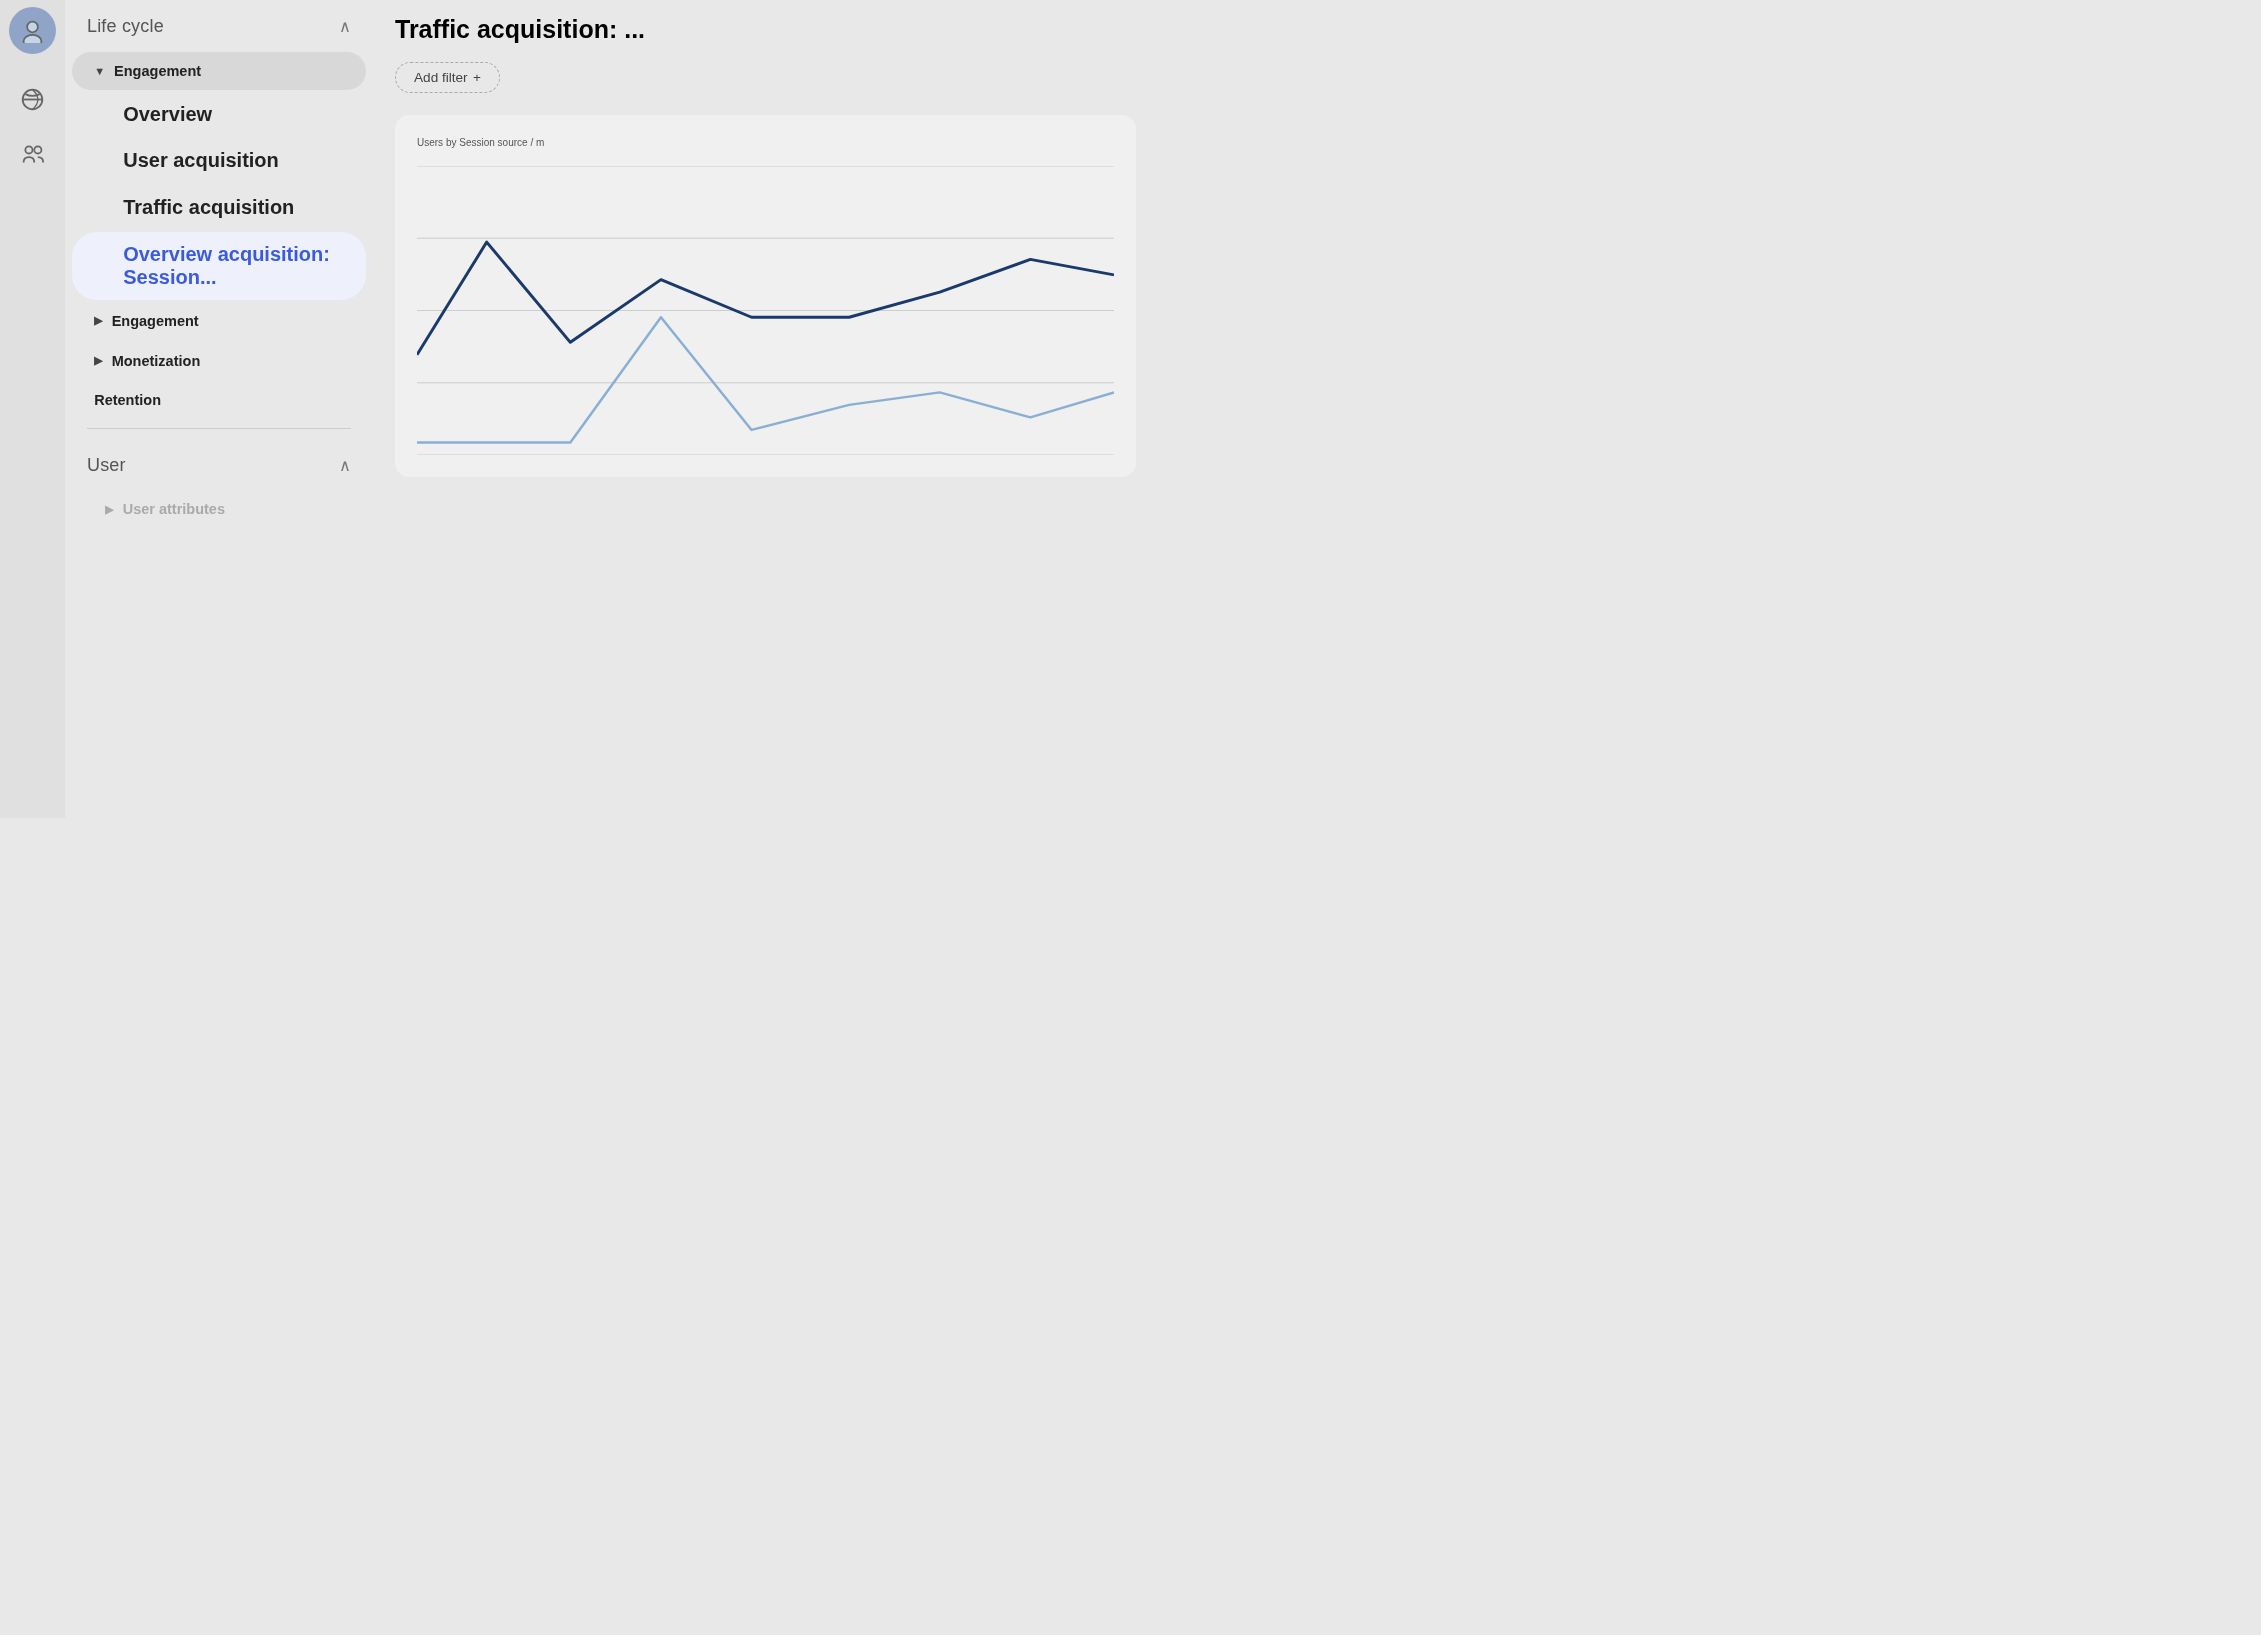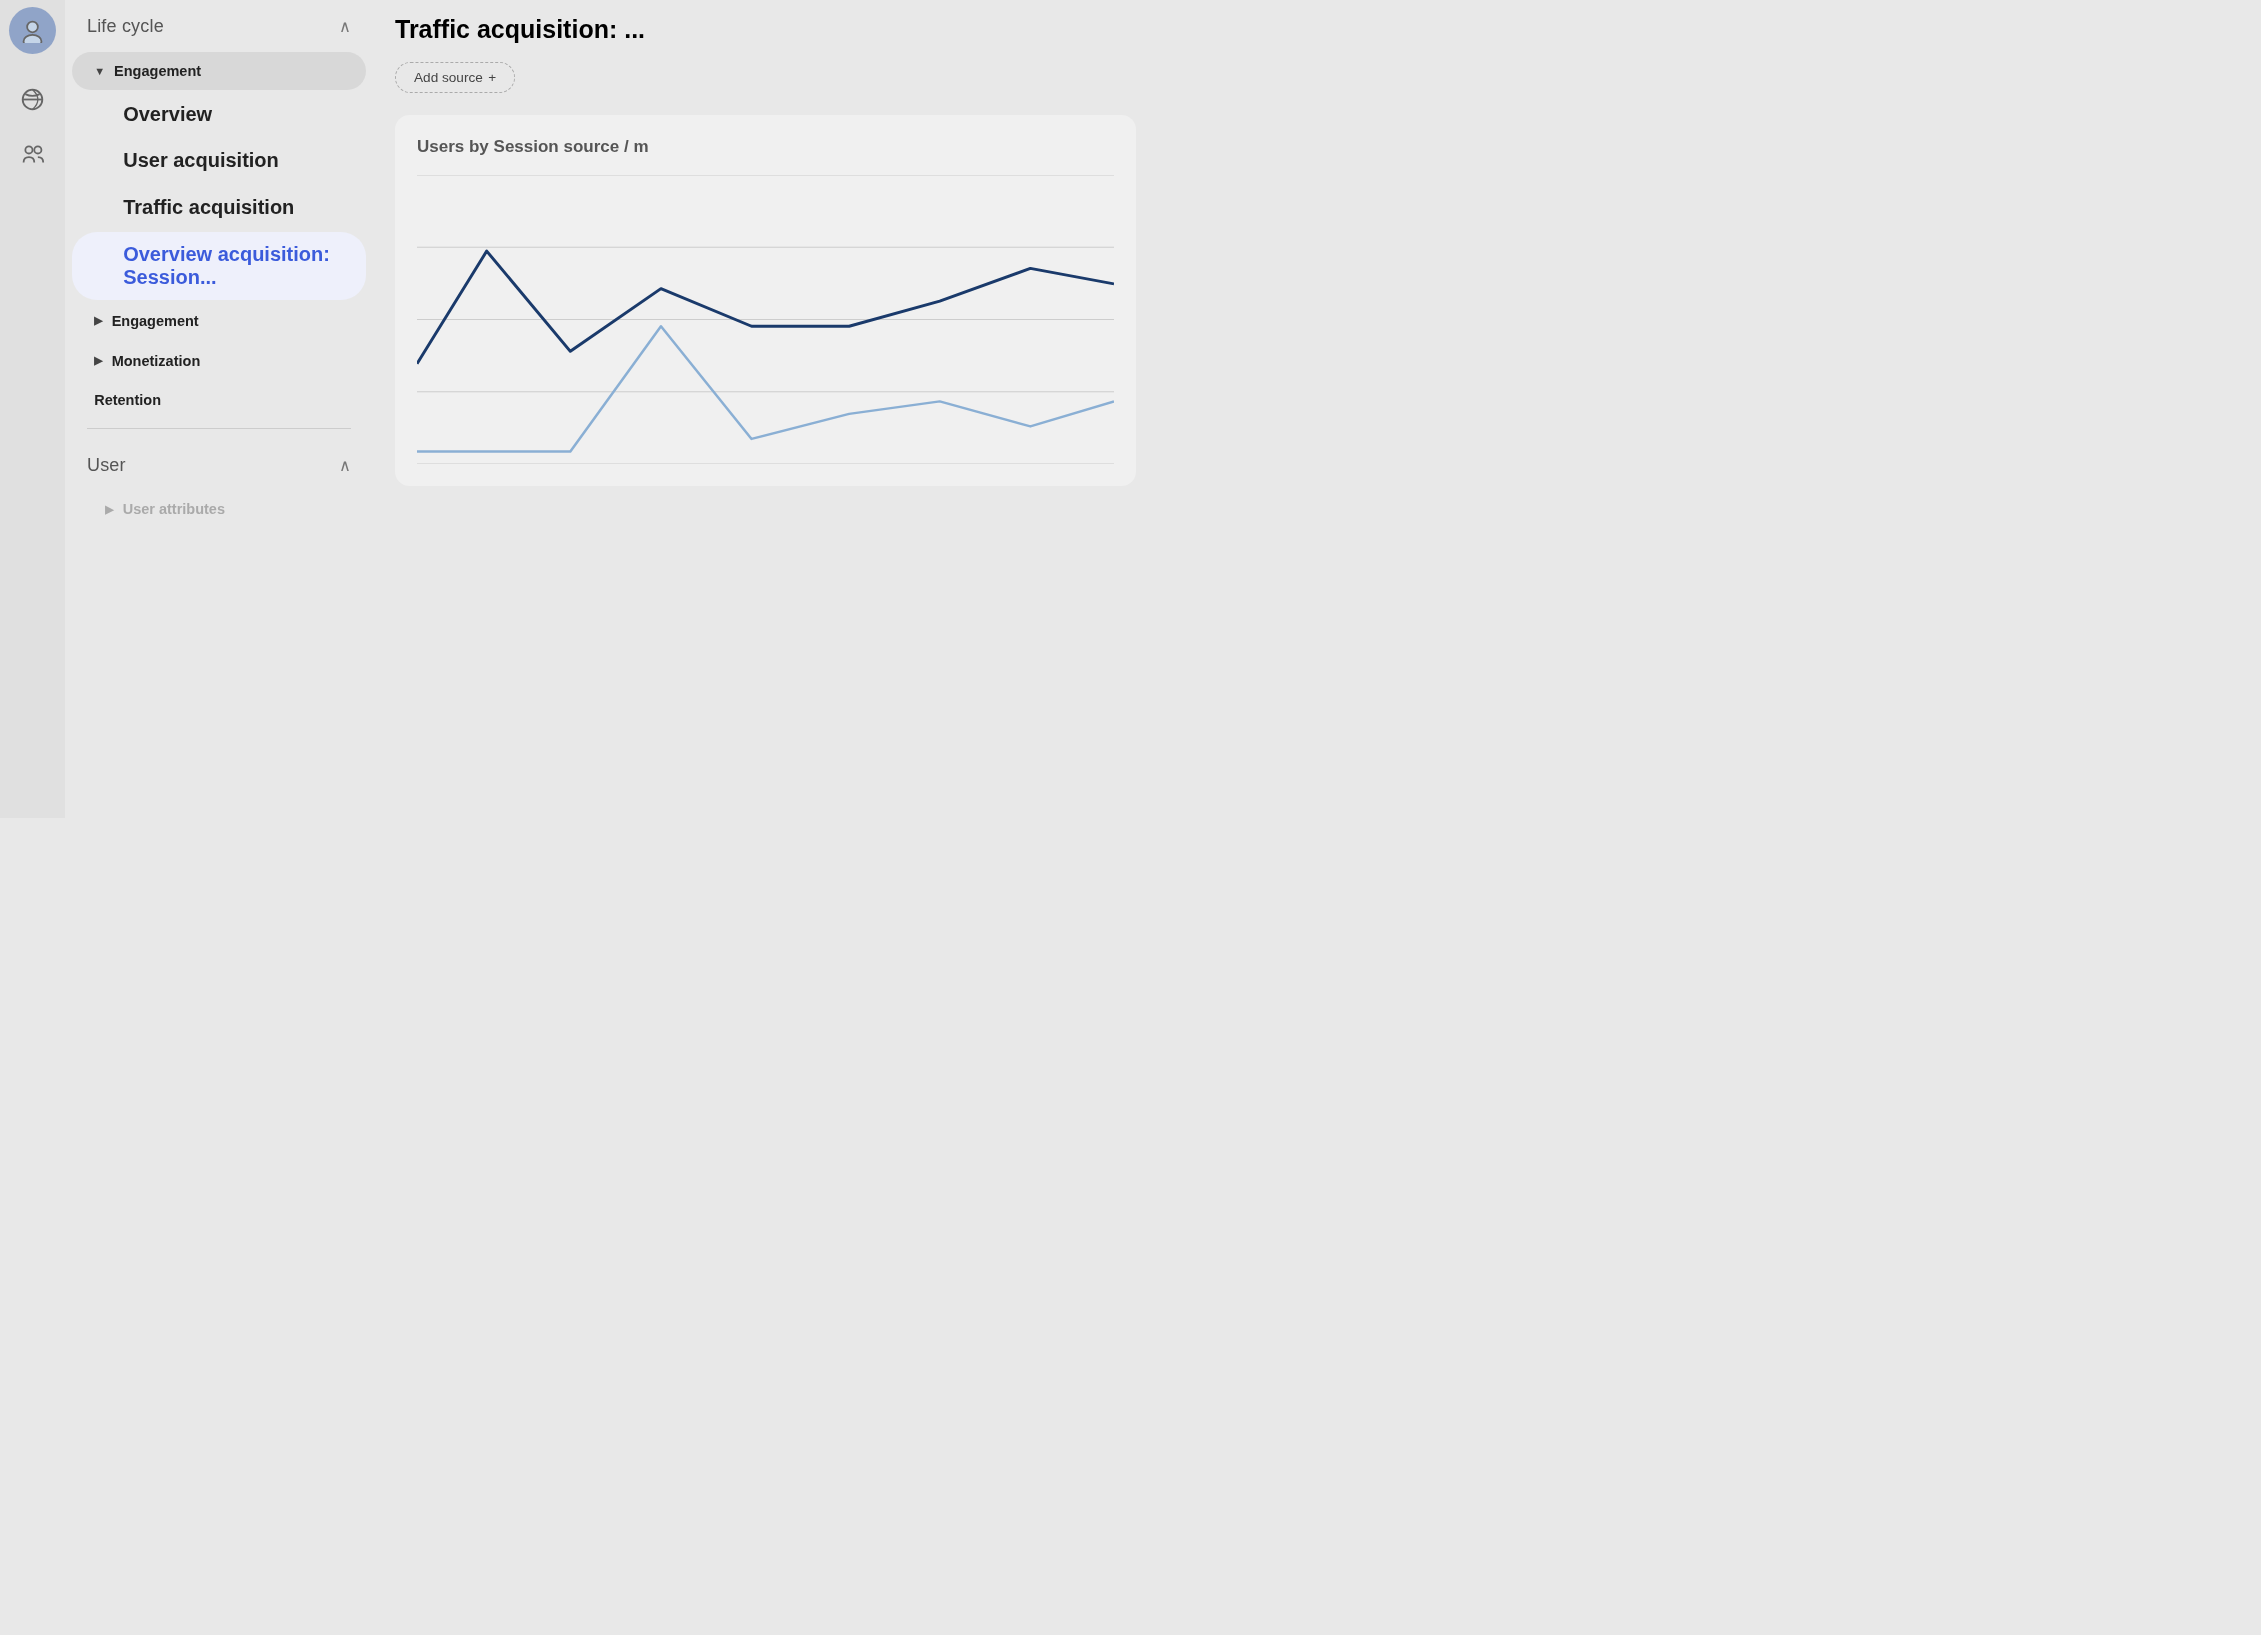--- a/index.html
+++ b/index.html
@@ -182,23 +182,23 @@
 
     
     .chart-card {
       background: #f0f0f0;
       border-radius: 14.5px;
       padding: 22px;
       position: relative;
     }
 
     .chart-title {
-      font-size: 17px;
+      font-size: 10px;
       color: #555;
-      font-weight: 700;
+      font-weight: 400;
       margin-bottom: 18px;
     }
 
     
     .chart-svg-container {
       width: 100%;
       height: 289px;
       position: relative;
     }
   </style>
@@ -289,21 +289,21 @@
 
 </div>
 
 <div class="main-content">
 
   
   <div class="page-title-partial">Traffic acquisition: ...</div>
 
   
   <button class="add-filter-btn">
-    <span>Add source</span>
+    <span>Add filter</span>
     <span>+</span>
   </button>
 
   
   <div class="chart-card">
     <div class="chart-title">Users by Session source / m</div>
 
     <div class="chart-svg-container">
       <svg width="100%" height="100%" viewBox="0 0 700 300" preserveAspectRatio="none">
 

